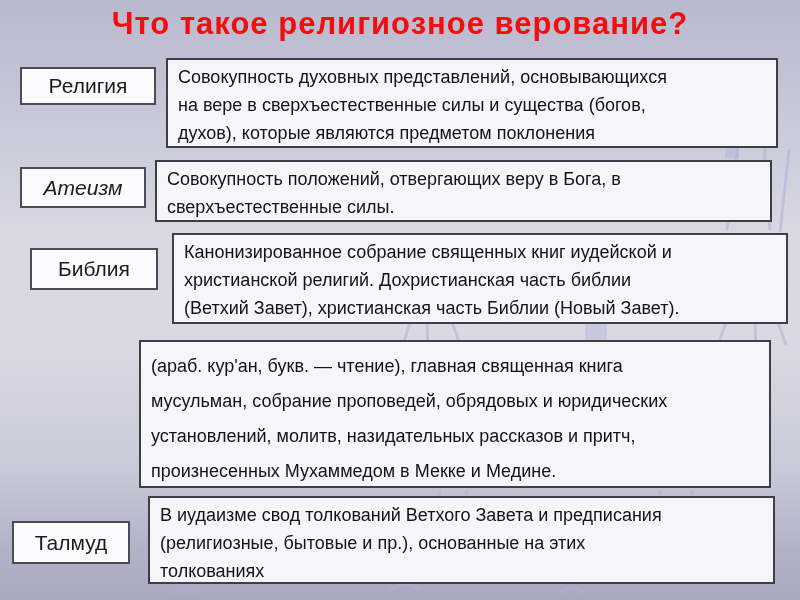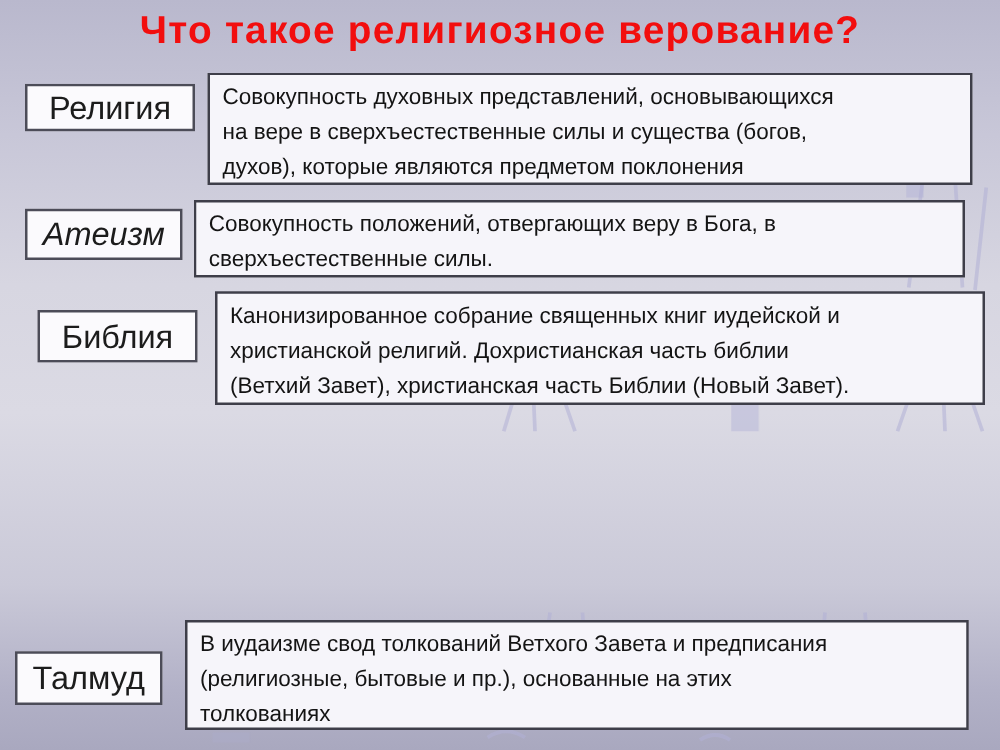--- a/index.html
+++ b/index.html
@@ -49,21 +49,21 @@
     position: absolute;
     z-index: 2;
     background: #fbfafd;
     border: 2px solid #4c4c58;
     display: flex;
     align-items: center;
     justify-content: center;
     box-sizing: border-box;
   }
   .term-box span {
-    font-size: 26px;
+    font-size: 21px;
     color: #1c1c1c;
     white-space: nowrap;
     text-align: center;
   }
   .def-box {
     position: absolute;
     z-index: 1;
     background: #f6f5fa;
     border: 2px solid #3e3e49;
     box-sizing: border-box;
@@ -148,20 +148,26 @@
 
   <div class="term-box t2">
     <span>Библия</span>
   </div>
   <div class="def-box d2">
     <span class="def-text">Канонизированное собрание священных книг иудейской и
 христианской религий. Дохристианская часть библии
 (Ветхий Завет), христианская часть Библии (Новый Завет).</span>
   </div>
 
+  <div class="def-box d3">
+    <span class="def-text">(араб. кур'ан, букв. — чтение),  главная священная книга
+мусульман, собрание проповедей, обрядовых и юридических
+установлений, молитв, назидательных рассказов и притч,
+произнесенных Мухаммедом в Мекке и Медине.</span>
+  </div>
 
   <div class="term-box t4">
     <span>Талмуд</span>
   </div>
   <div class="def-box d4">
     <span class="def-text">В иудаизме свод толкований Ветхого Завета и предписания
 (религиозные, бытовые и пр.), основанные на этих
 толкованиях</span>
   </div>
 

